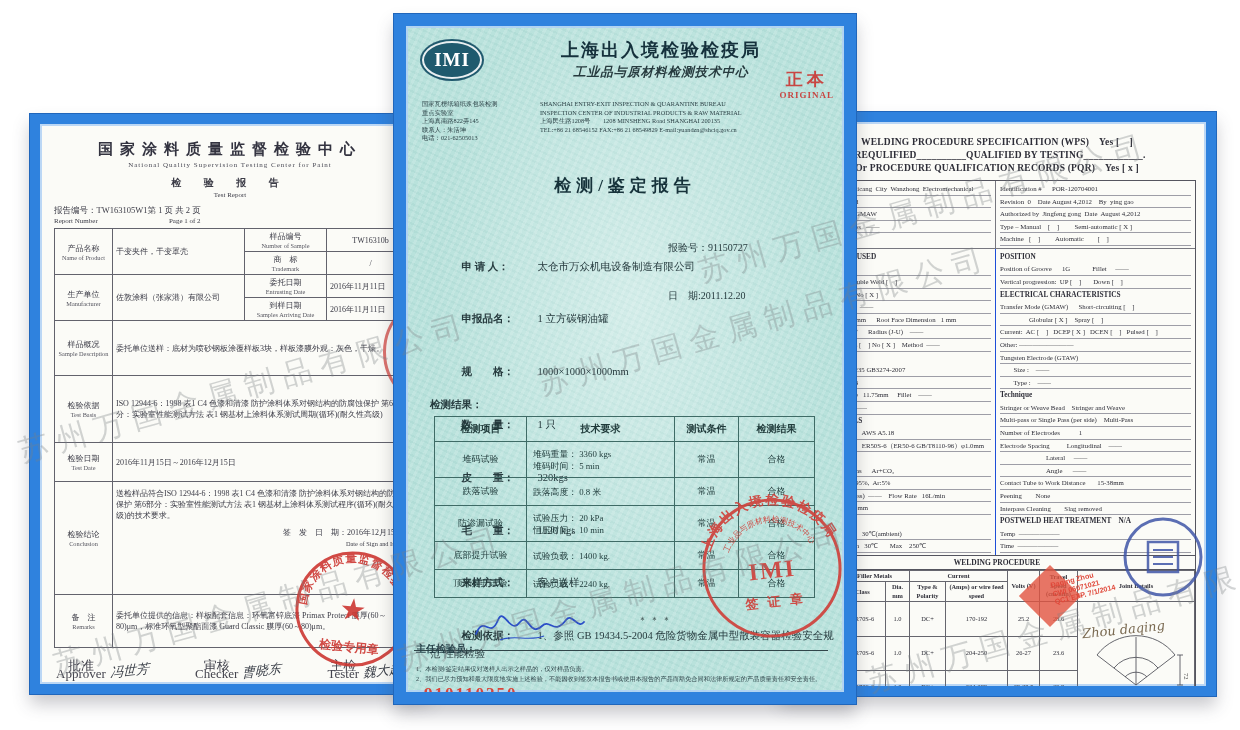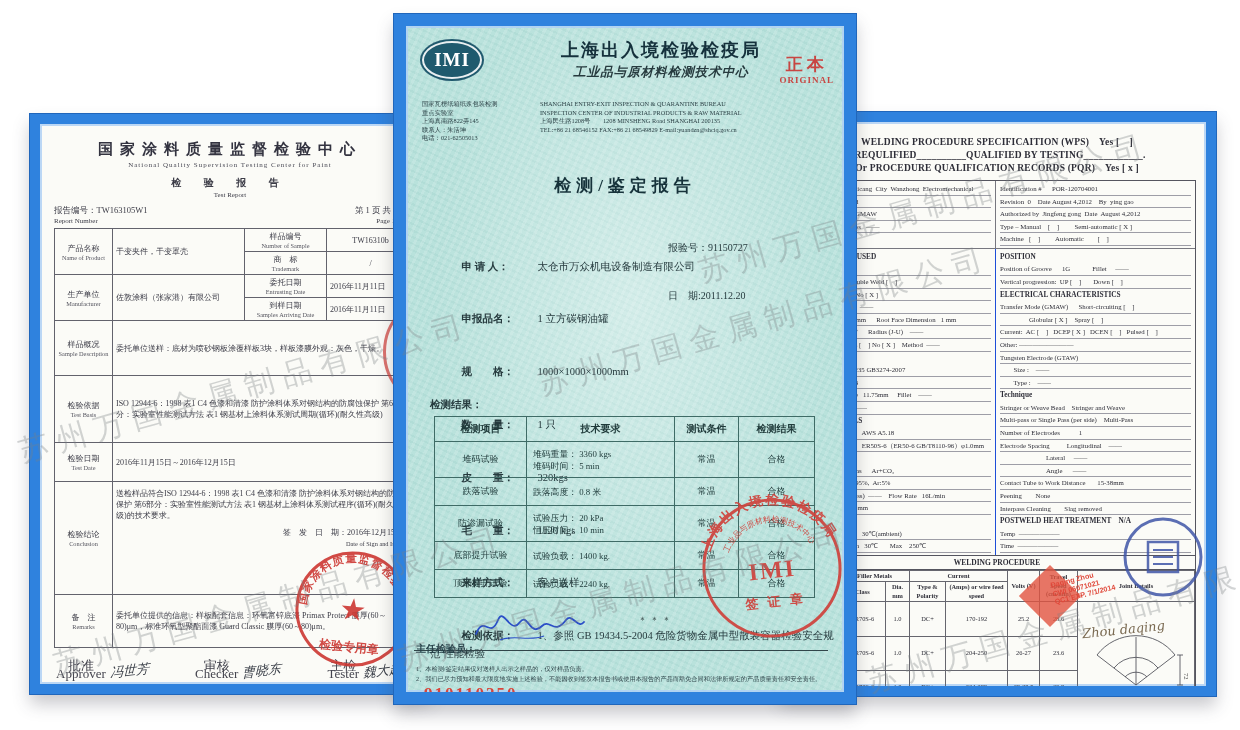--- a/index.html
+++ b/index.html
@@ -21,21 +21,21 @@
   .wm{position:absolute;z-index:4;font-family:"Liberation Sans",sans-serif;font-weight:500;
       font-size:30px;letter-spacing:9px;color:rgba(122,126,132,.33);white-space:nowrap;
       transform:rotate(-16deg);transform-origin:0 50%;pointer-events:none;}
   
   .lr{color:#3b3b46;}
   .lr-head{text-align:center;padding-top:16px;}
   .lr-title{font-size:15px;font-weight:bold;letter-spacing:7px;color:#333340;}
   .lr-title-en{font-size:7px;letter-spacing:1px;margin-top:2px;color:#4a4a55;}
   .lr-sub{font-size:10px;font-weight:bold;letter-spacing:10px;margin-top:7px;}
   .lr-sub-en{font-size:7px;margin-top:1px;}
-  .lr-no-row{display:flex;justify-content:space-between;padding:6px 12px 3px 14px;font-size:8.5px;}
+  .lr-no-row{display:flex;padding:6px 12px 3px 14px;font-size:8.5px;}
   .lr-no-row .en{font-size:7px;}
   .lr table{border-collapse:collapse;margin:0 0 0 14px;width:360px;table-layout:fixed;}
   .lr td{border:1px solid #62626c;font-size:8px;padding:2px 3px;vertical-align:middle;color:#3b3b46;}
   .lab{text-align:center;}
   .lab .cn{font-size:8px;}
   .lab .en{font-size:6.3px;color:#55555f;}
   .cell-val{font-size:8px;line-height:11px;}
   .lr-signs{display:flex;justify-content:space-between;padding:14px 18px 0 16px;}
   .sg{display:flex;align-items:flex-start;gap:4px;}
   .sg .lab2{text-align:center;font-size:13px;line-height:8px;color:#44444e;}
@@ -50,21 +50,21 @@
   
   .cr{position:absolute;inset:0;color:#263a3e;}
   .cr-head{position:absolute;left:14px;top:12px;right:14px;display:flex;gap:8px;align-items:center;}
   .imi-oval{width:64px;height:42px;border-radius:50%;background:#1f5a6e;flex:0 0 auto;
             display:flex;align-items:center;justify-content:center;color:#fff;font-weight:bold;
             font-size:19px;letter-spacing:1px;
             box-shadow:inset 0 0 0 2px #1f5a6e, inset 0 0 0 4px rgba(255,255,255,.9);}
   .cr-org{text-align:center;flex:1;}
   .cr-org .t1{font-size:18px;font-weight:bold;letter-spacing:2px;color:#15313c;}
   .cr-org .t2{font-size:12.5px;font-weight:bold;font-style:italic;letter-spacing:1px;margin-top:2px;}
-  .orig{position:absolute;right:10px;top:27px;text-align:center;color:rgba(201,48,44,.88);z-index:2;}
+  .orig{position:absolute;right:10px;top:42px;text-align:center;color:rgba(201,48,44,.88);z-index:2;}
   .orig .cn{font-size:17px;font-weight:bold;letter-spacing:4px;}
   .orig .en{font-size:9px;font-weight:bold;letter-spacing:1px;margin-top:-1px;}
   .cr-contacts{position:absolute;left:16px;top:74px;right:12px;display:flex;font-size:6.3px;
                color:#2d4247;line-height:8.6px;}
   .cr-contacts .c1{width:118px;}
   .cr-contacts .c2{flex:1;}
   .cr-title{position:absolute;left:0;top:148px;width:100%;text-align:center;font-size:17px;
             font-weight:bold;letter-spacing:5px;color:#16323a;}
   .cr-refs{position:absolute;left:262px;top:182px;font-size:10px;line-height:16px;white-space:pre-wrap;}
   .cr-fields{position:absolute;left:24px;top:214px;font-size:10.5px;line-height:17.6px;}

